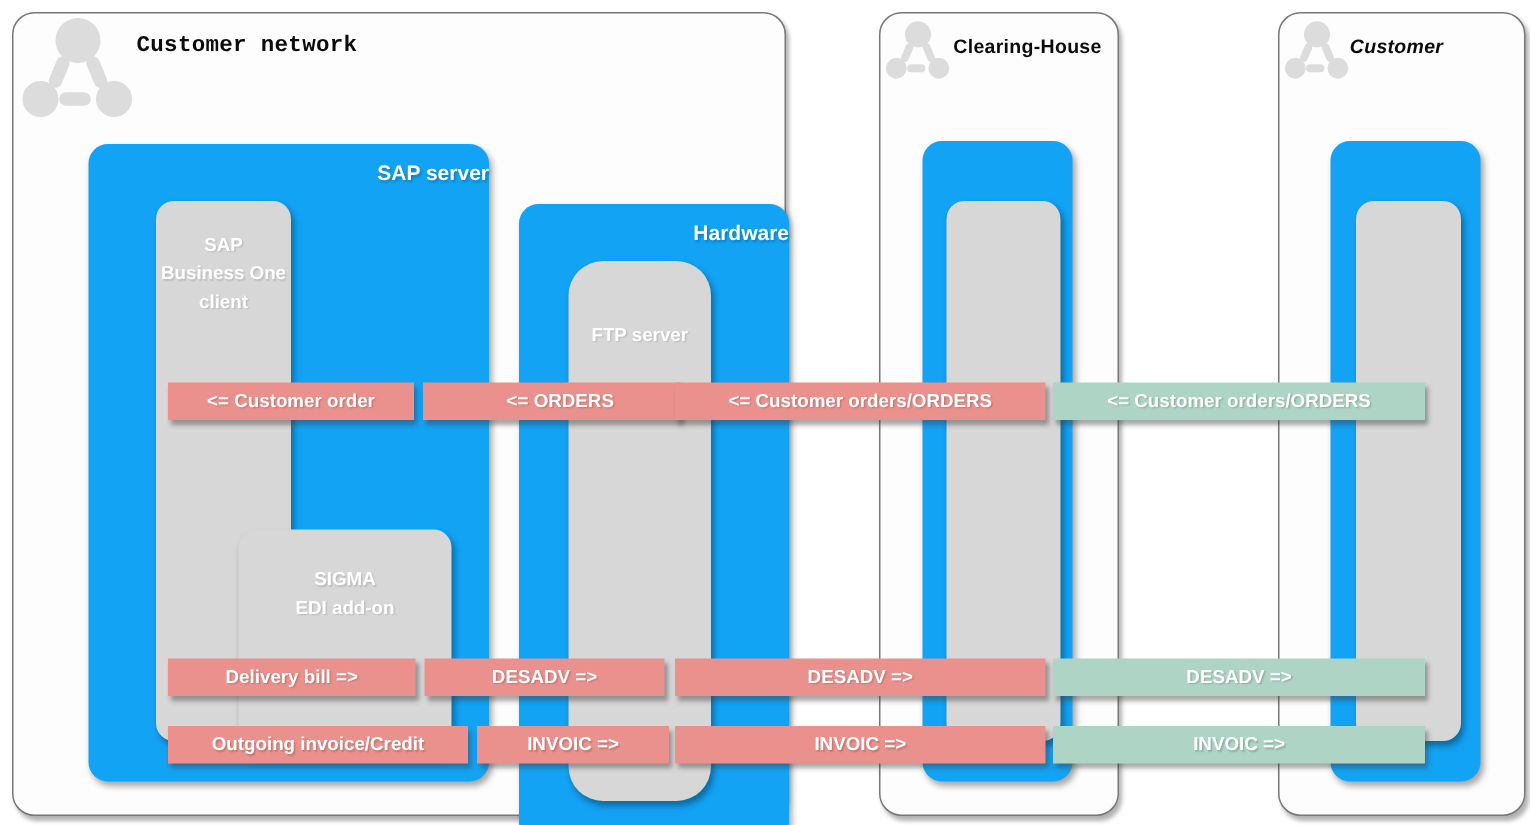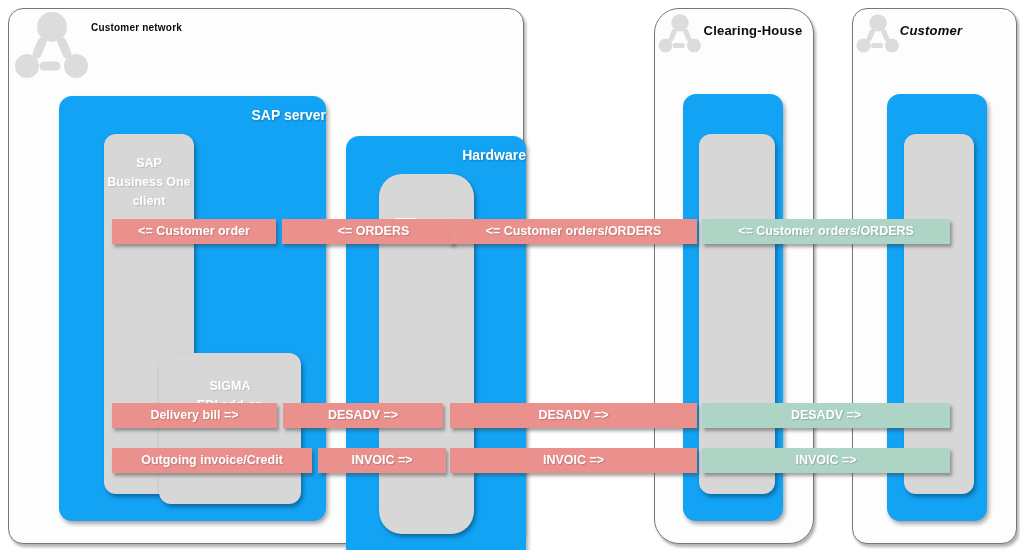--- a/index.html
+++ b/index.html
@@ -7,25 +7,25 @@
     position:relative;width:1020px;height:550px;background:#ffffff;overflow:hidden;
     font-family:"Liberation Sans", sans-serif;
   }
   
   .panel{
     position:absolute;top:8px;height:534px;background:#fdfdfd;
     border:1px solid #777;border-radius:15px;
     box-shadow:2px 3px 3px rgba(0,0,0,.30);
   }
   #panel-cn{left:8px;width:514px;}
-  #panel-ch{left:654px;width:158px;border-radius:25px;}
+  #panel-ch{left:586px;width:158px;}
   #panel-cu{left:852px;width:163px;font-style:italic;}
 
   .panel-title{position:absolute;font-weight:bold;color:#0b0b0b;letter-spacing:.2px;}
-  #panel-cn .panel-title{left:82px;top:13px;font-size:10px;}
+  #panel-cn .panel-title{left:82px;top:13px;font-size:15px;font-family:Liberation Mono, monospace;}
   #panel-ch .panel-title{left:46px;top:14px;width:104px;text-align:center;font-size:13px;}
   #panel-cu .panel-title{left:38px;top:14px;width:80px;text-align:center;font-size:13px;}
 
   .net-icon{position:absolute;}
   #panel-cn .net-icon{left:5px;top:3px;width:76px;height:70px;}
   #panel-ch .net-icon{left:3px;top:5px;width:44px;height:41px;}
   #panel-cu .net-icon{left:3px;top:5px;width:44px;height:41px;}
   .net-icon circle{fill:var(--icon_gray,#dcdcdc);}
   .net-icon line{stroke:var(--icon_gray,#dcdcdc);stroke-width:9;stroke-linecap:round;}
 
@@ -59,20 +59,21 @@
   #sigma{left:100px;top:257px;width:142px;height:151px;padding-top:24px;}
   #ch-gray{left:16px;top:40px;width:76px;height:360px;}
   #cu-gray{left:17px;top:40px;width:70px;height:360px;}
 
   
   .flow{
     position:absolute;height:25px;line-height:25px;text-align:center;
     color:#fff;font-weight:bold;font-size:12.5px;z-index:10;
     box-shadow:2px 3px 3px rgba(60,60,60,.45);
     text-shadow:1px 1px 1px rgba(0,0,0,.18);
+    margin-top:36px;
   }
   .flow.red{background:var(--red,#ea918d);}
   .flow.green{background:var(--green,#aed4c6);}
 
   #r1a{left:112px;top:219px;width:164px;}
   #r1b{left:282px;top:219px;width:161px;padding-left:11px;}
   #r1c{left:450px;top:219px;width:247px;}
   #r1d{left:702px;top:219px;width:248px;}
 
   #r2a{left:112px;top:403px;width:165px;}

